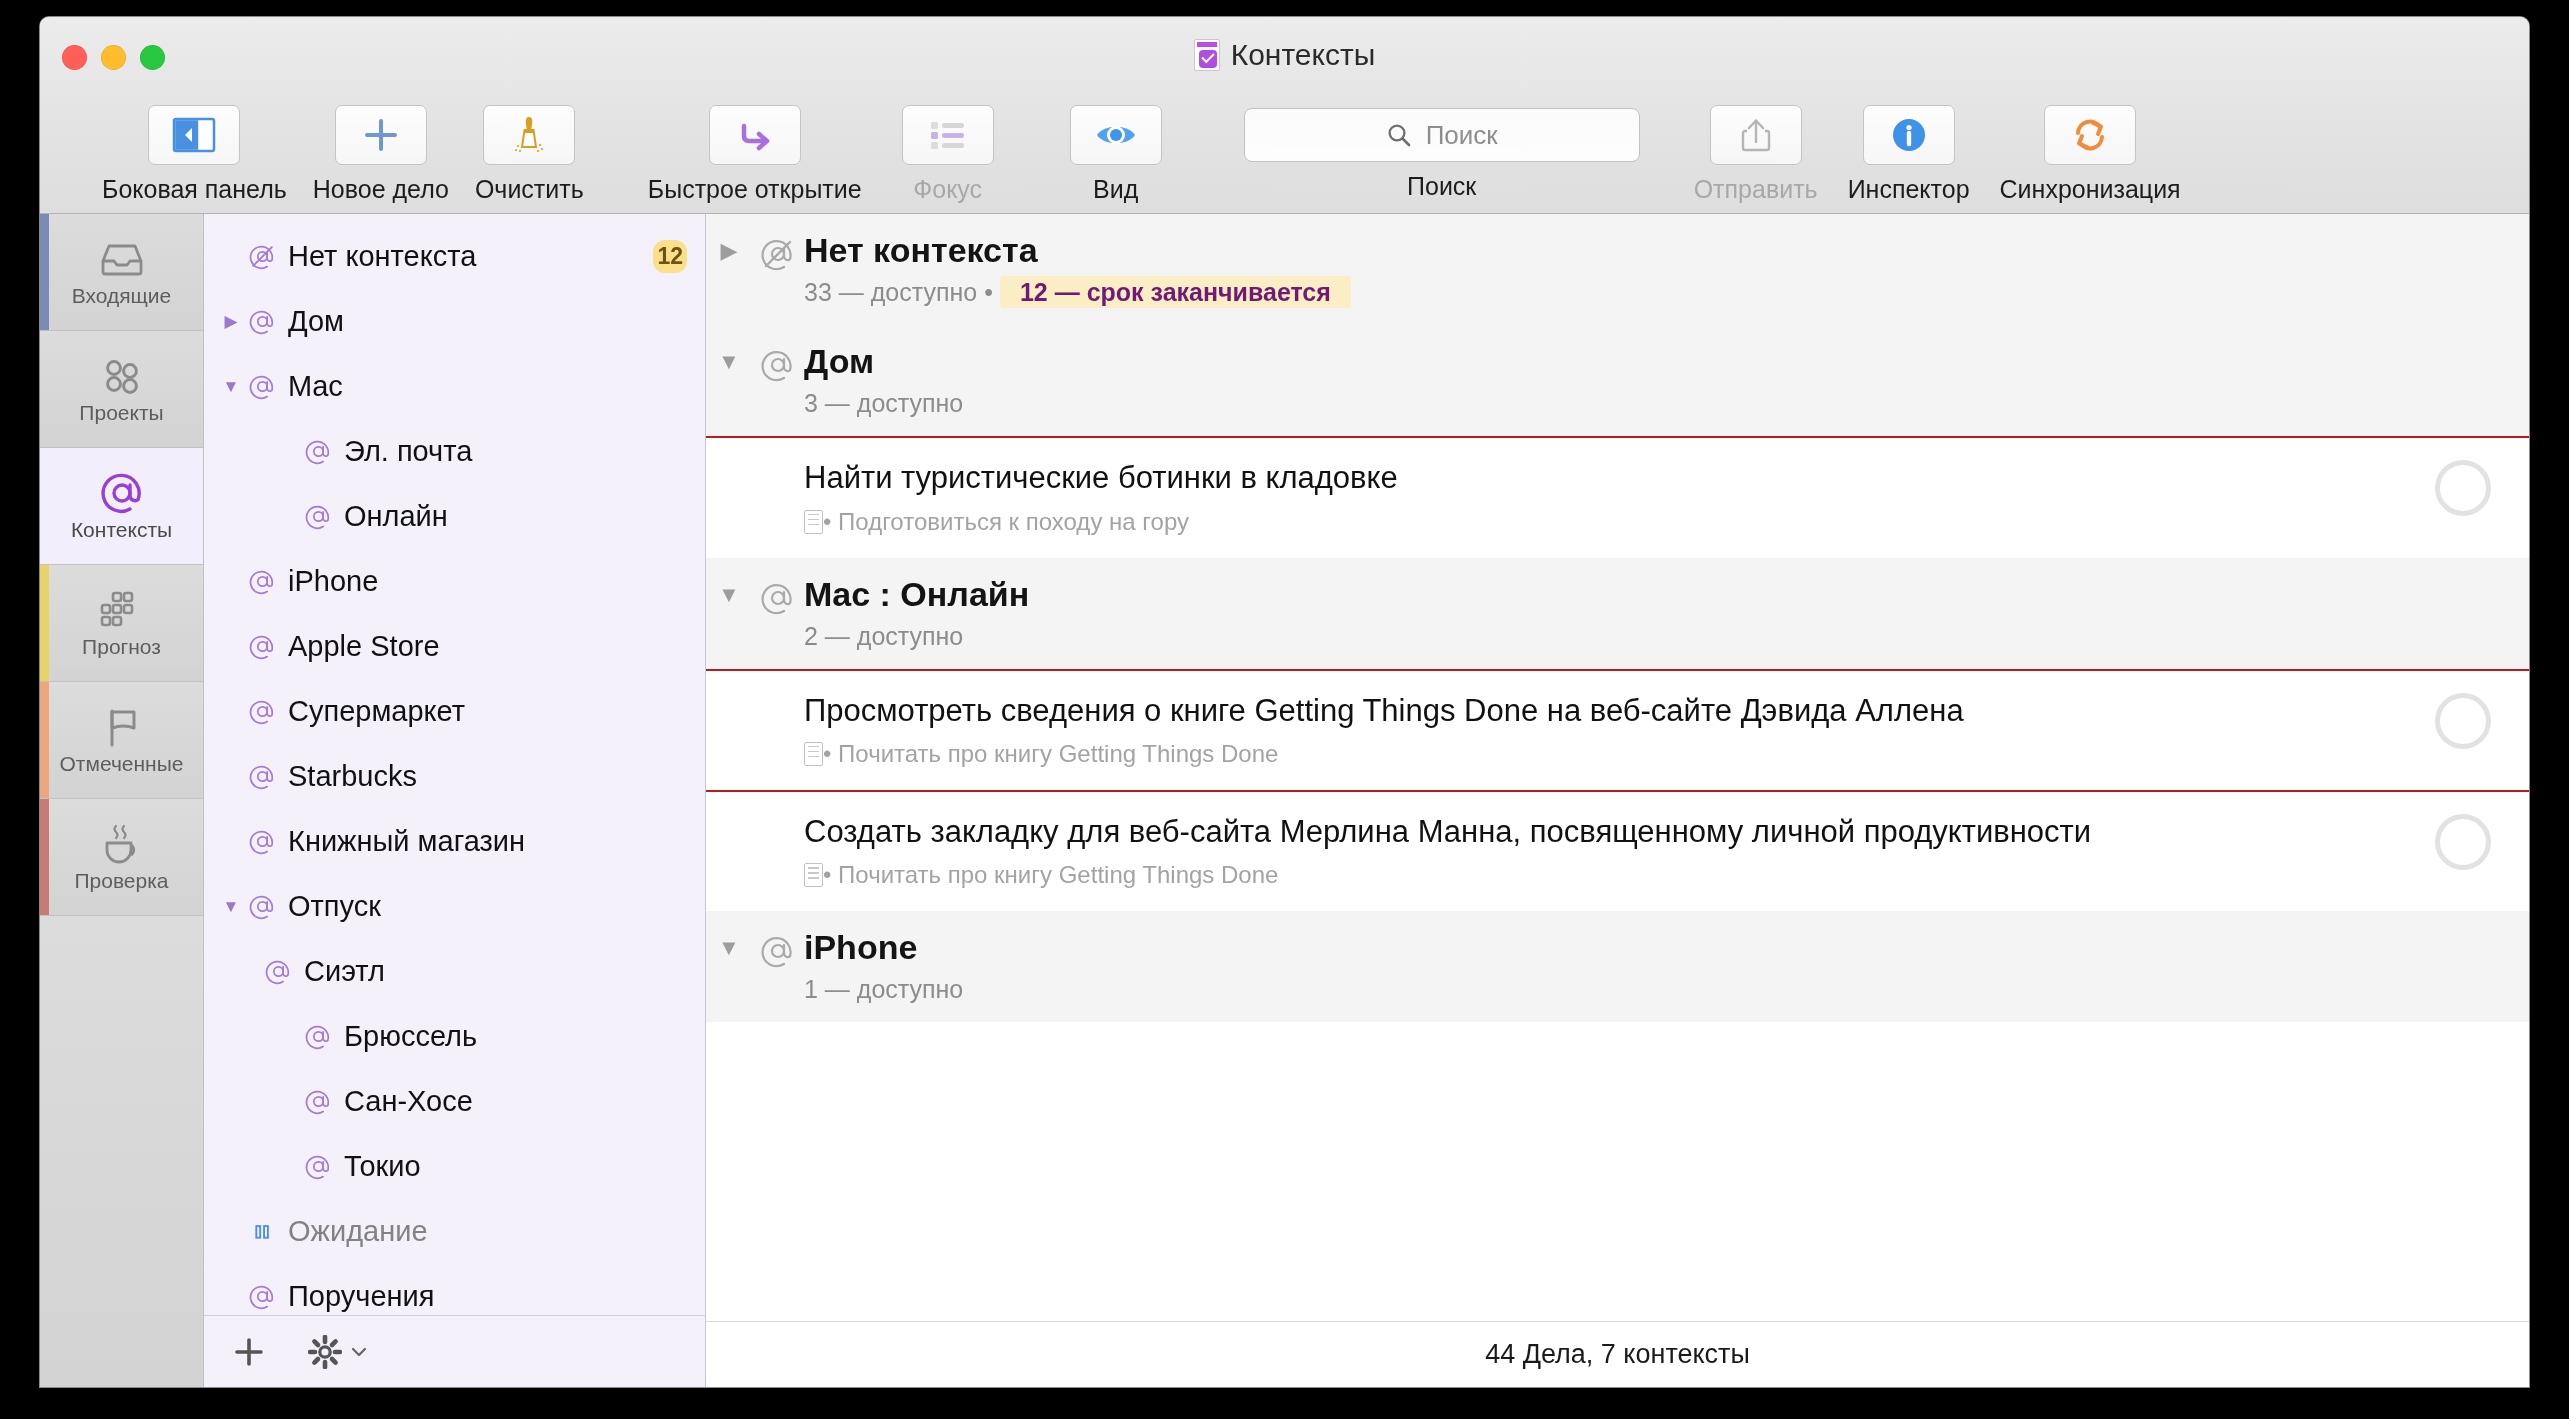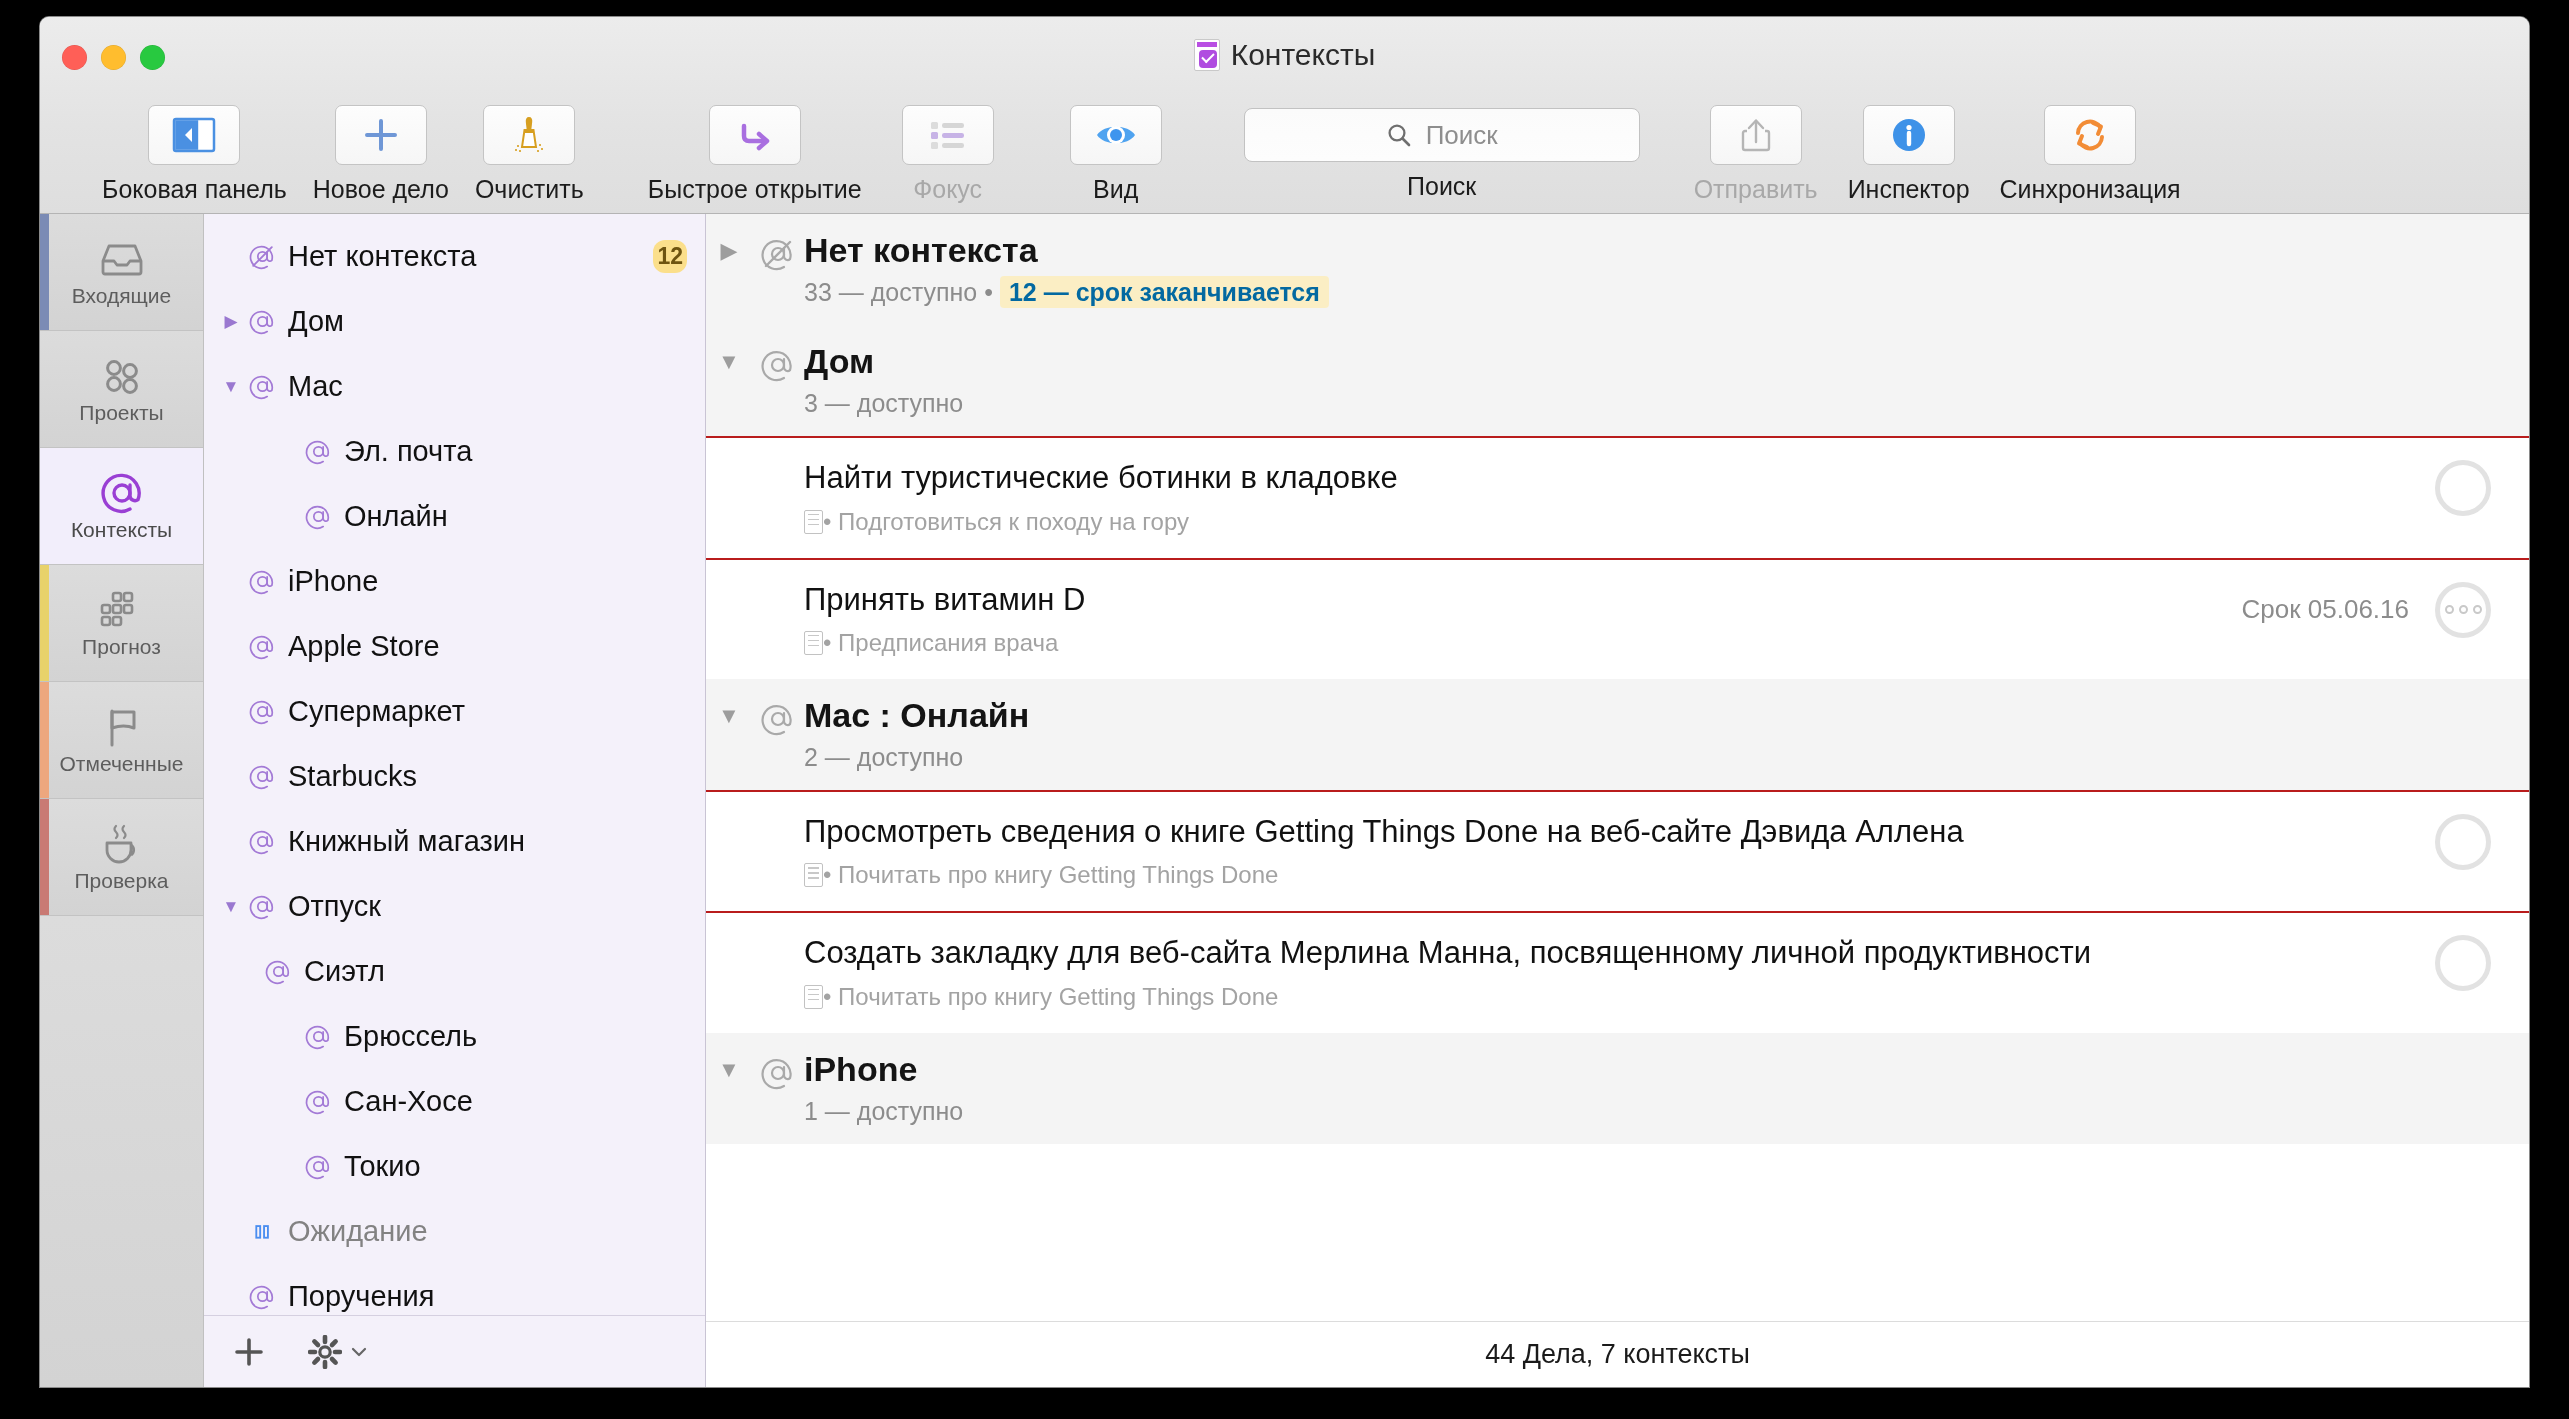--- a/index.html
+++ b/index.html
@@ -184,22 +184,22 @@
     text-align: center; color: #9d9d9d; font-size: 22px;
     padding-top: 8px;
   }
   .group-row .gicon {
     flex: 0 0 52px; display: flex; justify-content: center; padding-top: 4px;
   }
   .group-title { font-size: 34px; font-weight: bold; color: #141414; line-height: 1.18; }
   .group-sub { margin-top: 8px; font-size: 25px; color: #8c8c8c; }
   .group-sub .sep { margin: 0 7px; }
   .group-sub .warn {
-    background: #fbeec4; color: #0369a1; font-weight: bold;
-    padding: 2px 9px; border-radius: 4px;
+    background: #fbeec4; color: #701a75; font-weight: bold;
+    padding: 2px 20px; border-radius: 4px;
   }
 
   .task-row {
     border-top: 2px solid #b91c1c;
     padding: 20px 0 22px 0;
     display: flex; align-items: flex-start;
   }
   .task-row:first-child { border-top: none; }
   .task-main { flex: 1; padding-left: 98px; padding-right: 16px; }
   .task-title { font-size: 31px; color: #111; line-height: 1.3; }
@@ -696,37 +696,20 @@
                 <div class="task-title">Найти туристические ботинки в кладовке</div>
                 <div class="task-meta">
                   <span class="note-icon"></span>
                   <span>• Подготовиться к походу на гору</span>
                 </div>
               </div>
               <div class="task-right">
                 <div class="status-circle"></div>
               </div>
             </div>
-            <div class="task-row">
-              <div class="task-main">
-                <div class="task-title">Принять витамин D</div>
-                <div class="task-meta">
-                  <span class="note-icon"></span>
-                  <span>• Предписания врача</span>
-                </div>
-              </div>
-              <div class="task-right">
-                <span class="due">Срок 05.06.16</span>
-                <div class="status-circle">
-                  <span class="dot"></span>
-                  <span class="dot"></span>
-                  <span class="dot"></span>
-                </div>
-              </div>
-            </div>
             <div class="group-row">
               <div class="twisty">▼</div>
               <div class="gicon">
                 <svg class="at-circle" width="40" height="40" viewBox="0 0 40 40">
     <circle cx="20" cy="20" r="6" fill="none" stroke="#a9a9a9" stroke-width="2.2"></circle>
     <path d="M26 14 V22.5 a3.6 3.6 0 0 0 6 2.6 A14 14 0 1 0 26 33" fill="none" stroke="#a9a9a9" stroke-width="2.2" stroke-linecap="round"></path>
   </svg>
               </div>
               <div>
                 <div class="group-title">Mac : Онлайн</div>

